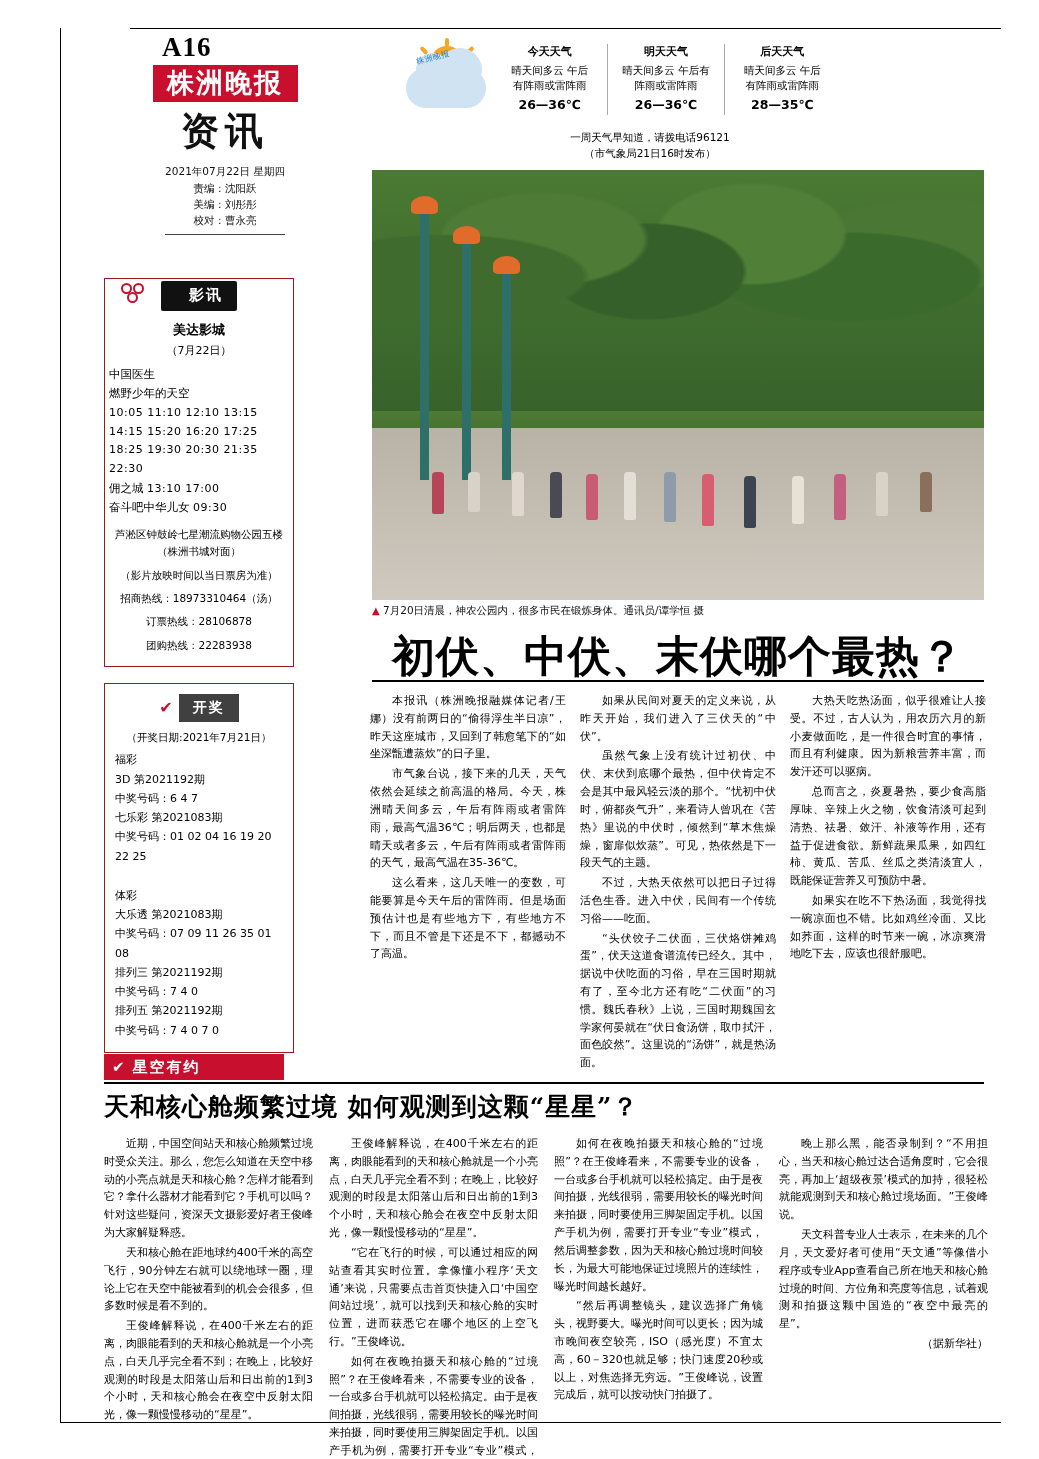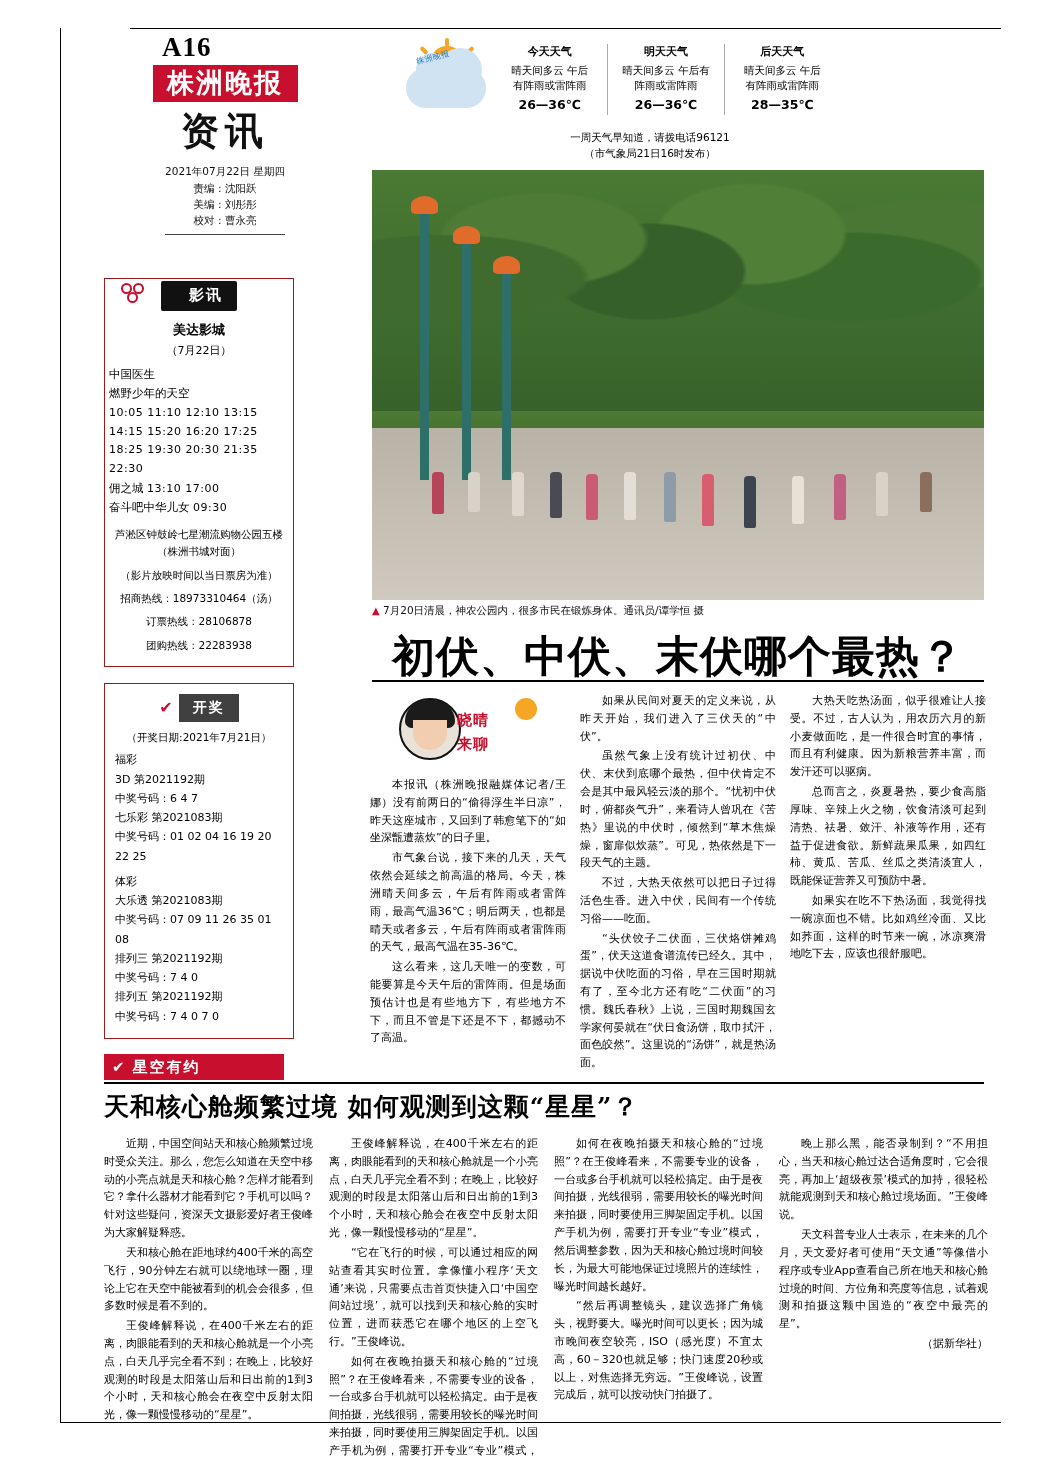--- a/index.html
+++ b/index.html
@@ -317,21 +317,21 @@
         <span class="tag">开奖</span>
       </div>
       <div class="lot-date">（开奖日期:2021年7月21日）</div>
       <div class="lot-sec">
         <div>福彩</div>
         <div>3D   第2021192期</div>
         <div>中奖号码：6 4 7</div>
         <div>七乐彩   第2021083期</div>
         <div>中奖号码：01 02 04 16 19 20 22 25</div>
       </div>
-      <div class="lot-sec" style="margin-top:6px">
+      <div class="lot-sec" style="margin-top:20px">
         <div>体彩</div>
         <div>大乐透   第2021083期</div>
         <div>中奖号码：07 09 11 26 35 01 08</div>
         <div>排列三   第2021192期</div>
         <div>中奖号码：7 4 0</div>
         <div>排列五   第2021192期</div>
         <div>中奖号码：7 4 0 7 0</div>
       </div>
     </div>
   </div>
@@ -363,28 +363,20 @@
   <div class="photo-cap">
     <span class="tri">▲</span>
     <span>7月20日清晨，神农公园内，很多市民在锻炼身体。通讯员/谭学恒 摄</span>
   </div>
 
   <div class="headline">初伏、中伏、末伏哪个最热？</div>
   <div class="hl-rule"></div>
 
   <div class="art1">
     <div class="col">
-      <div class="avatar-box">
-        <div class="avatar-circ"></div>
-        <div class="avatar-hair"></div>
-        <div class="avatar-face"></div>
-        <div class="avatar-txt" style="white-space:pre-line">晓晴
-来聊</div>
-        <div class="avatar-sun"></div>
-      </div>
       <p>本报讯（株洲晚报融媒体记者/王娜）没有前两日的“偷得浮生半日凉”，昨天这座城市，又回到了韩愈笔下的“如坐深甑遭蒸炊”的日子里。</p>
       <p>市气象台说，接下来的几天，天气依然会延续之前高温的格局。今天，株洲晴天间多云，午后有阵雨或者雷阵雨，最高气温36℃；明后两天，也都是晴天或者多云，午后有阵雨或者雷阵雨的天气，最高气温在35-36℃。</p>
       <p>这么看来，这几天唯一的变数，可能要算是今天午后的雷阵雨。但是场面预估计也是有些地方下，有些地方不下，而且不管是下还是不下，都撼动不了高温。</p>
     </div>
     <div class="col">
       <p>如果从民间对夏天的定义来说，从昨天开始，我们进入了三伏天的“中伏”。</p>
       <p>虽然气象上没有统计过初伏、中伏、末伏到底哪个最热，但中伏肯定不会是其中最风轻云淡的那个。“忧初中伏时，俯都炎气升”，来看诗人曾巩在《苦热》里说的中伏时，倾然到“草木焦燥燥，窗扉似炊蒸”。可见，热依然是下一段天气的主题。</p>
       <p>不过，大热天依然可以把日子过得活色生香。进入中伏，民间有一个传统习俗——吃面。</p>
       <p>“头伏饺子二伏面，三伏烙饼摊鸡蛋”，伏天这道食谱流传已经久。其中，据说中伏吃面的习俗，早在三国时期就有了，至今北方还有吃“二伏面”的习惯。魏氏春秋》上说，三国时期魏国玄学家何晏就在“伏日食汤饼，取巾拭汗，面色皎然”。这里说的“汤饼”，就是热汤面。</p>
     </div>

